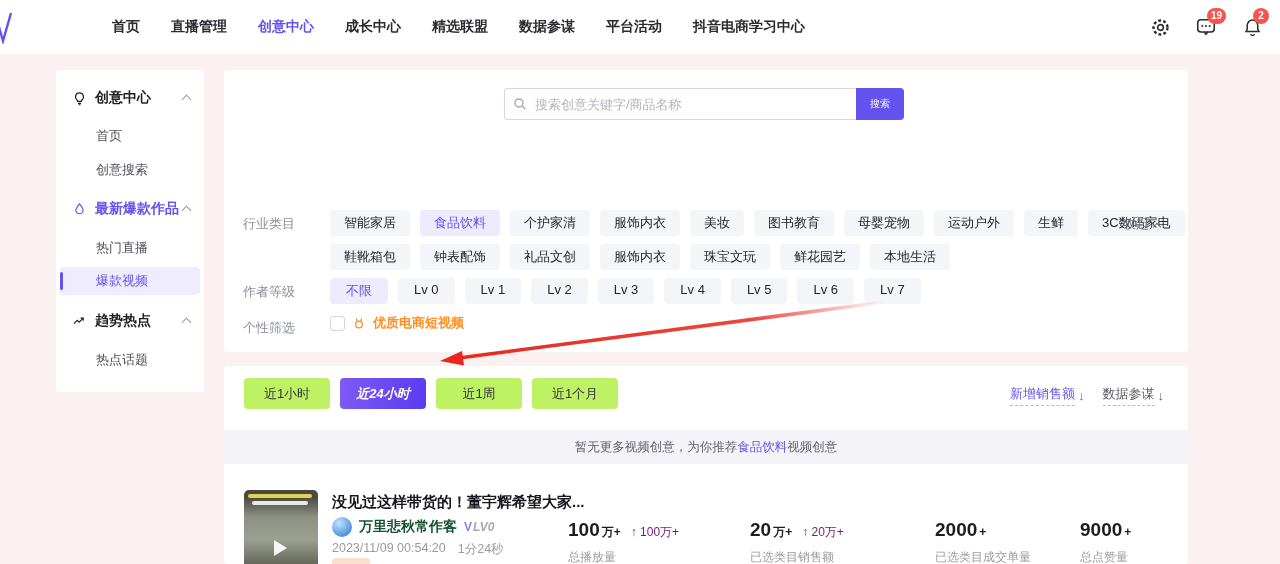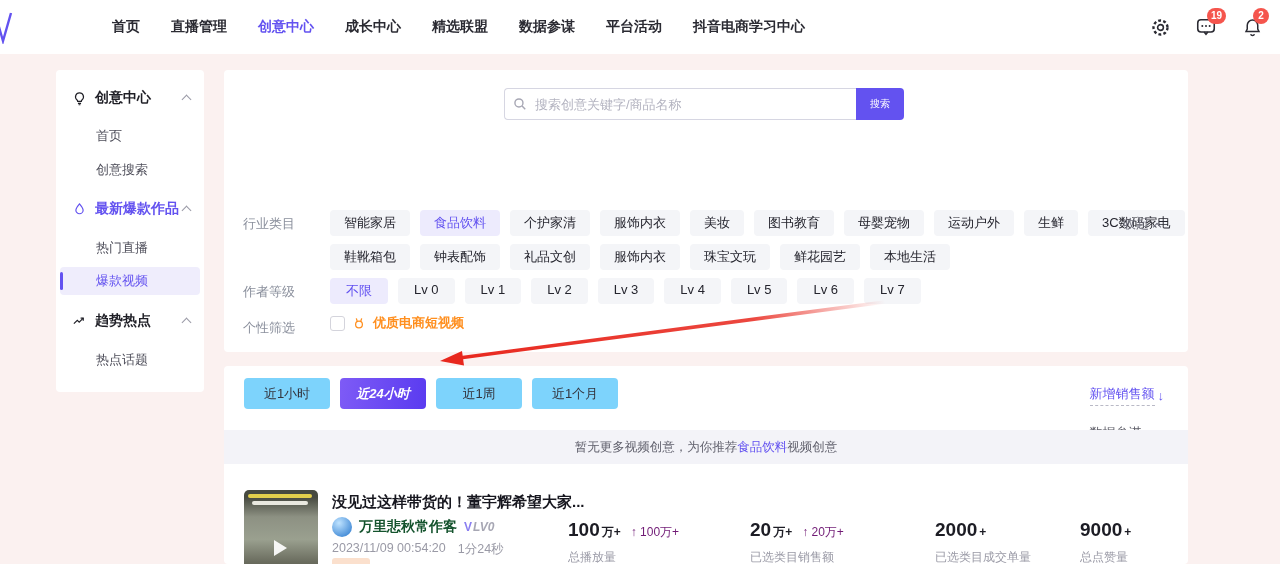--- a/index.html
+++ b/index.html
@@ -42,23 +42,23 @@
   .checkline { position:absolute; left:106px; top:244px; display:flex; align-items:center; gap:7px; cursor:pointer; }
   .checkbox { width:15px; height:15px; background:#fff; border:1px solid #d4d4dc; border-radius:3px; }
   .quality-label { font-size:13px; color:#ff8f1f; font-weight:700; }
   .selected-pill { position:absolute; left:327px; top:311px; border:1px solid #e1e1e8; border-radius:4px; padding:4px 10px; font-size:13px; color:#33333c; display:flex; align-items:center; gap:8px; background:#fff; }
   .pill-x { color:#9a9aa6; font-size:14px; cursor:pointer; line-height:1; }
   .clear-link { position:absolute; right:24px; top:315px; font-size:13px; color:#6352f0; cursor:pointer; }
 
   
   .card2 { position:absolute; left:224px; top:366px; width:964px; height:198px; background:#fff; border-radius:4px; overflow:hidden; }
   .chips { position:absolute; left:20px; top:12px; display:flex; gap:10px; }
-  .chip { width:86px; height:31px; background:#7dd3fc; border-radius:4px; font-size:13px; color:#33333c; display:flex; align-items:center; justify-content:center; cursor:pointer; }
+  .chip { width:86px; height:31px; background:#bef264; border-radius:4px; font-size:13px; color:#33333c; display:flex; align-items:center; justify-content:center; cursor:pointer; }
   .chip.sel { background:linear-gradient(97deg,#7e5bf6,#5a3bf0); color:#fff; font-weight:700; font-style:italic; }
-  .sorts { position:absolute; right:24px; top:19px; display:flex; gap:18px; font-size:13px;flex-direction:column; }
+  .sorts { position:absolute; right:24px; top:19px; display:flex; gap:18px; font-size:13px; }
   .sort-item { cursor:pointer; display:flex; gap:3px; align-items:center; }
   .sort-item .lbl { border-bottom:1px dashed #b9b9c6; padding-bottom:2px; }
   .sort-item.on { color:#6352f0; }
   .sort-item.off { color:#5c5c66; }
   .notice { position:absolute; left:0; top:64px; width:964px; height:34px; background:#f3f3f8; font-size:12.5px; color:#62626e; text-align:center; line-height:34px; }
   .notice .hl { color:#6352f0; }
 
   .thumb { position:absolute; left:20px; top:124px; width:74px; height:90px; border-radius:5px; overflow:hidden; background:linear-gradient(180deg,#474a40 0%,#474a40 8%,#8d9183 30%,#9aa08f 55%,#6a6c5e 80%,#4c4d44 100%); cursor:pointer; }
   .cap1 { position:absolute; left:4px; top:4px; width:64px; height:4px; background:#e3d04c; border-radius:2px; }
   .cap2 { position:absolute; left:8px; top:11px; width:56px; height:4px; background:#e9e9e0; border-radius:2px; }

